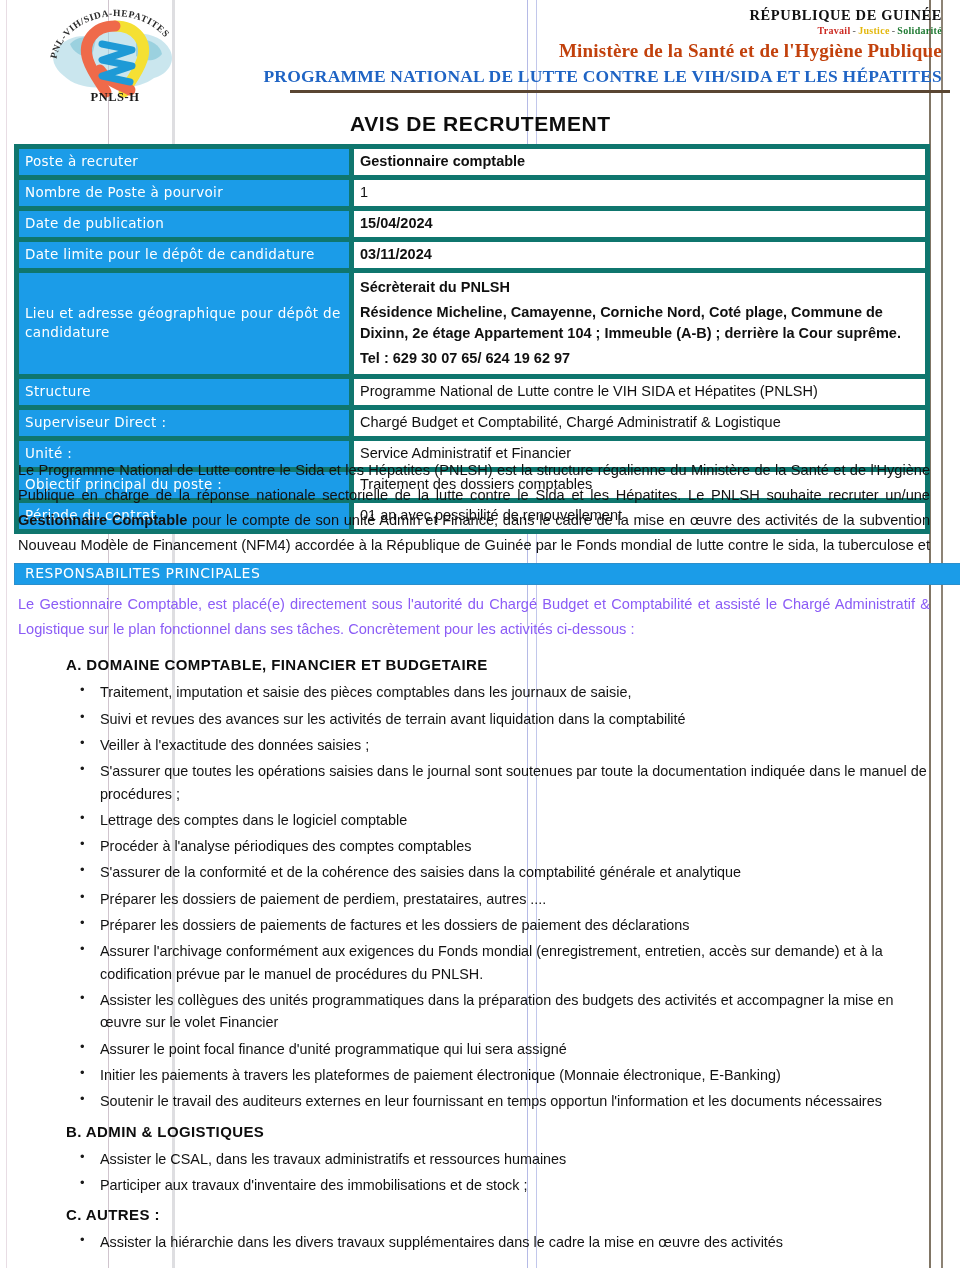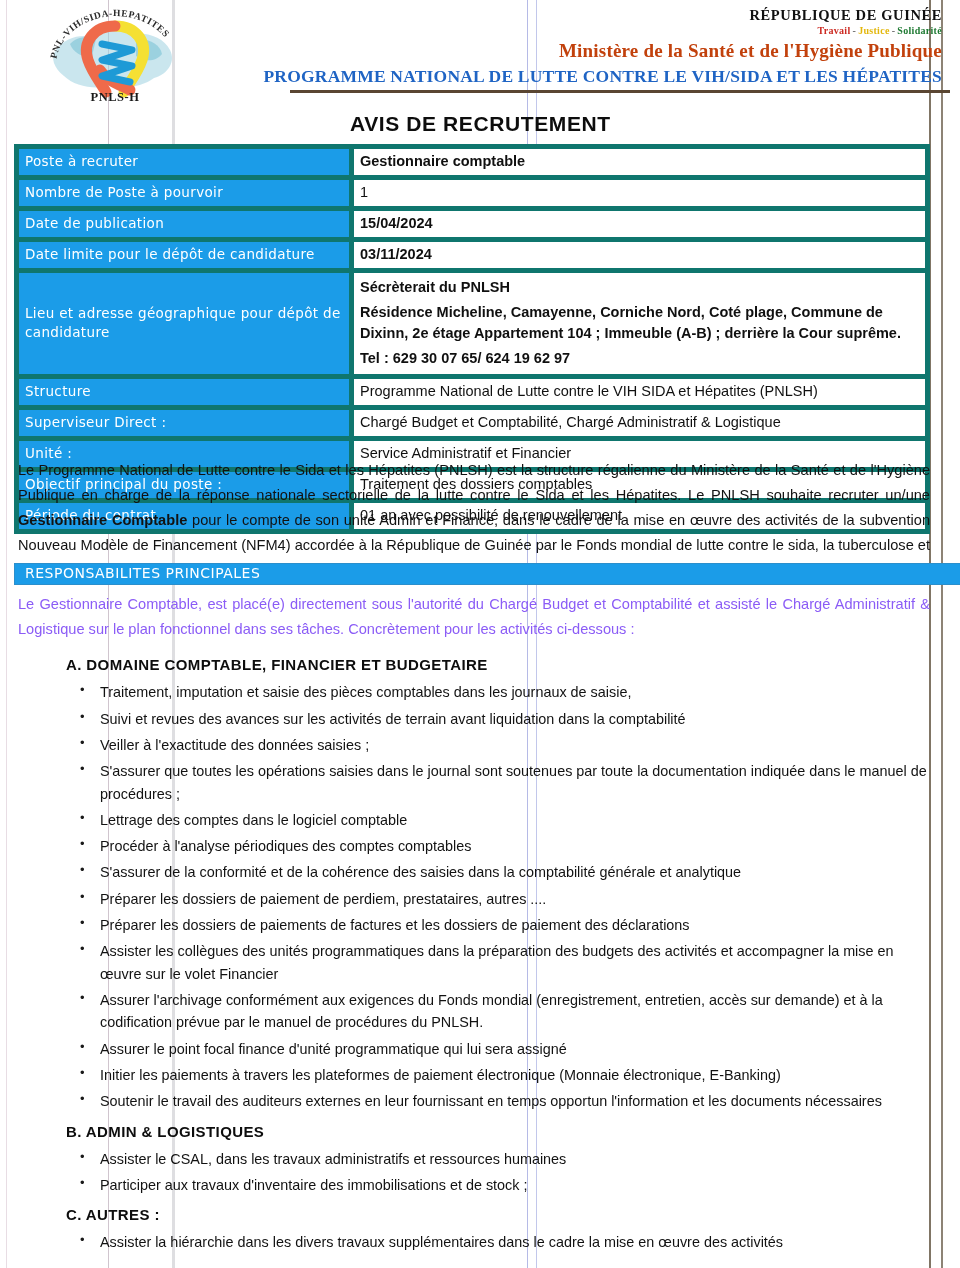--- a/index.html
+++ b/index.html
@@ -345,22 +345,22 @@
     <ul class="tasks">
       <li>Traitement, imputation et saisie des pièces comptables dans les journaux de saisie,</li>
       <li>Suivi et revues des avances sur les activités de terrain avant liquidation dans la comptabilité</li>
       <li>Veiller à l'exactitude des données saisies ;</li>
       <li>S'assurer que toutes les opérations saisies dans le journal sont soutenues par toute la documentation indiquée dans le manuel de procédures ;</li>
       <li>Lettrage des comptes dans le logiciel comptable</li>
       <li>Procéder à l'analyse périodiques des comptes comptables</li>
       <li>S'assurer de la conformité et de la cohérence des saisies dans la comptabilité générale et analytique</li>
       <li>Préparer les dossiers de paiement de perdiem, prestataires, autres ....</li>
       <li>Préparer les dossiers de paiements de factures et les dossiers de paiement des déclarations</li>
+      <li>Assurer l'archivage conformément aux exigences du Fonds mondial (enregistrement, entretien, accès sur demande) et à la codification prévue par le manuel de procédures du PNLSH.</li>
       <li>Assister les collègues des unités programmatiques dans la préparation des budgets des activités et accompagner la mise en œuvre sur le volet Financier</li>
-      <li>Assurer l'archivage conformément aux exigences du Fonds mondial (enregistrement, entretien, accès sur demande) et à la codification prévue par le manuel de procédures du PNLSH.</li>
       <li>Assurer le point focal finance d'unité programmatique qui lui sera assigné</li>
       <li>Initier les paiements à travers les plateformes de paiement électronique (Monnaie électronique, E-Banking)</li>
       <li>Soutenir le travail des auditeurs externes en leur fournissant en temps opportun l'information et les documents nécessaires</li>
     </ul>
 
     <div class="sec-head">B. ADMIN &amp; LOGISTIQUES</div>
     <ul class="tasks">
       <li>Assister le CSAL, dans les travaux administratifs et ressources humaines</li>
       <li>Participer aux travaux d'inventaire des immobilisations et de stock ;</li>
     </ul>

